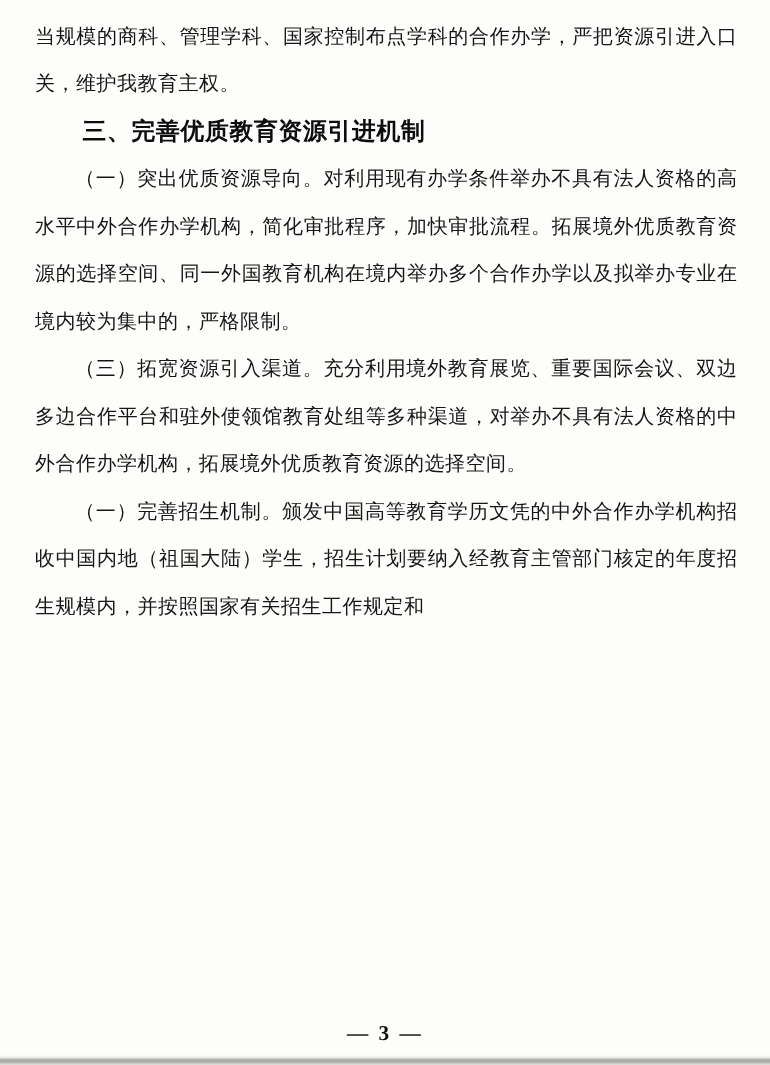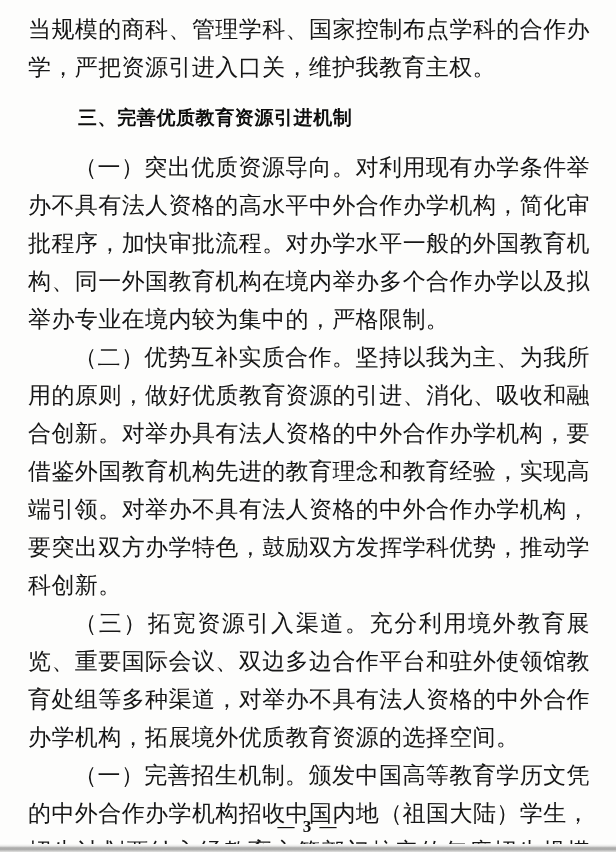--- a/index.html
+++ b/index.html
@@ -17,32 +17,32 @@
     color: #161616;
   }
   .content {
     position: absolute;
     left: 28px;
     top: 11px;
     width: 562px;
   }
   .para {
     margin: 0;
-    font-size: 23px;
+    font-size: 16px;
     line-height: 38px;
     letter-spacing: 0.4px;
     text-align: justify;
     text-indent: 2em;
     font-weight: 400;
   }
   .para.continuation {
     text-indent: 0;
   }
   .heading {
-    margin: 12px;
+    margin: 0;
     font-size: 19px;
     line-height: 38px;
     letter-spacing: 0.6px;
     text-indent: 2em;
     font-weight: 700;
     font-family: "Liberation Sans", "DejaVu Sans", sans-serif;
     color: #0d0d0d;
   }
   .page-footer {
     position: absolute;
@@ -72,22 +72,21 @@
     );
   }
 </style>
 </head>
 <body>
 
 <div class="page">
   <div class="content">
     <p class="para continuation">当规模的商科、管理学科、国家控制布点学科的合作办学，严把资源引进入口关，维护我教育主权。</p>
     <h2 class="heading">三、完善优质教育资源引进机制</h2>
-    <p class="para">（一）突出优质资源导向。对利用现有办学条件举办不具有法人资格的高水平中外合作办学机构，简化审批程序，加快审批流程。对办学水平一般的外国教育机构、同一外国教育机构在境内举办多个合作办学以及拟举办专业在境内较为集中的，严格限制。</p>
-    <p class="para">（二）优势互补实质合作。坚持以我为主、为我所用的原则，做好优质教育资源的引进、消化、吸收和融合创新。对举办具有法人资格的中外合作办学机构，要借鉴外国教育机构先进的教育理念和教育经验，实现高端引领。对举办不具有法人资格的中外合作办学机构，要突出双方办学特色，鼓励双方发挥学科优势，推动学科创新。</p>
+    <p class="para">（一）突出优质资源导向。对利用现有办学条件举办不具有法人资格的高水平中外合作办学机构，简化审批程序，加快审批流程。拓展境外优质教育资源的选择空间、同一外国教育机构在境内举办多个合作办学以及拟举办专业在境内较为集中的，严格限制。</p>
     <p class="para">（三）拓宽资源引入渠道。充分利用境外教育展览、重要国际会议、双边多边合作平台和驻外使领馆教育处组等多种渠道，对举办不具有法人资格的中外合作办学机构，拓展境外优质教育资源的选择空间。</p>
     <p class="para">（一）完善招生机制。颁发中国高等教育学历文凭的中外合作办学机构招收中国内地（祖国大陆）学生，招生计划要纳入经教育主管部门核定的年度招生规模内，并按照国家有关招生工作规定和</p>
   </div>
 
   <div class="page-footer">— 3 —</div>
 
   <div class="bottom-edge"></div>
 </div>
 
 </body></html>

